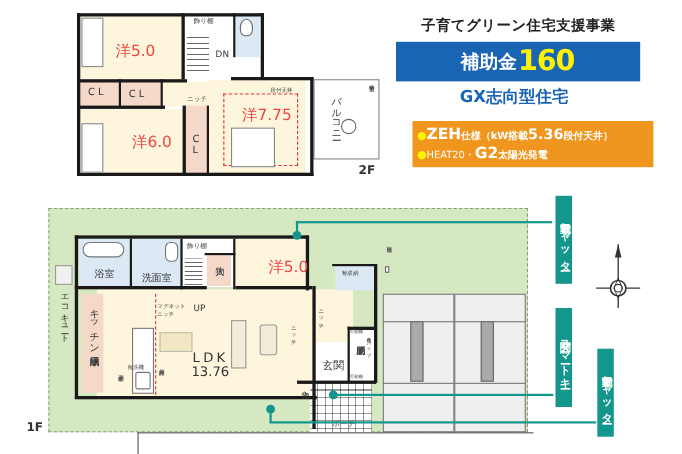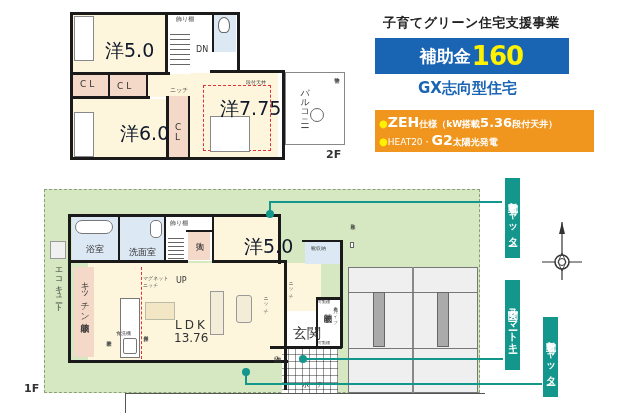--- a/index.html
+++ b/index.html
@@ -3,34 +3,34 @@
 <meta charset="utf-8">
 <style>
   * { box-sizing: border-box; margin: 0; padding: 0; }
   body { width: 620px; height: 413px; background: #ffffff; position: relative; overflow: hidden;
          font-family: "DejaVu Sans", "Liberation Sans", sans-serif; color: #222; }
   .abs { position: absolute; }
   .wall { position: absolute; background: #1a1a1a; }
   .room { position: absolute; }
   .lbl { position: absolute; white-space: nowrap; color: #333; }
   .small { font-size: 6px; color: #444; }
-  .room-lbl { font-size: 19px; color: #0f172a; }
+  .room-lbl { font-size: 14px; color: #ef4444; }
   .vtext { writing-mode: vertical-rl; text-orientation: upright; letter-spacing: 0; }
   .callout { position: absolute; background: #13968c; color: #fff; font-weight: bold; font-size: 10px;
              writing-mode: vertical-rl; text-orientation: upright; display: flex; align-items: center;
              justify-content: center; padding: 3px 0; width: 15px; line-height: 1; }
   .tealline { position: absolute; background: #13968c; }
   .dot { position: absolute; width: 8px; height: 8px; border-radius: 50%; background: #13968c; }
 </style>
 </head>
 <body>
 
 <div class="lbl" style="left:383px;top:14px;font-size:13px;font-weight:bold;color:#222;letter-spacing:0.5px;">子育てグリーン住宅支援事業</div>
 
-<div class="abs" style="left:375px;top:38px;width:194px;height:36px;background:#1a64b4;display:flex;align-items:center;justify-content:center;">
+<div class="abs" style="left:360px;top:38px;width:222px;height:36px;background:#1a64b4;display:flex;align-items:center;justify-content:center;">
   <span style="color:#fff;font-weight:bold;font-size:17px;">補助金</span>
   <span style="color:#fff200;font-weight:bold;font-size:26px;margin:0 1px;letter-spacing:-1px;">160</span>
 </div>
 
 <div class="lbl" style="left:418px;top:79px;font-size:15px;font-weight:bold;color:#1a64b4;">GX志向型住宅</div>
 
 <div class="abs" style="left:375px;top:110px;width:219px;height:42px;background:#f0961e;padding:4px 4px;color:#fff;font-weight:bold;">
   <div style="font-size:9px;line-height:17px;white-space:nowrap;">
     <span style="color:#fff200;font-size:10px;">●</span><span style="font-size:14px;">ZEH</span><span>仕様（kW搭載</span><span style="font-size:13px;">5.36</span><span>段付天井）</span>
   </div>
@@ -154,21 +154,21 @@
   <div class="abs" style="left:210px;top:111px;width:14px;height:44px;background:#f3ecd6;border:1px solid #999;"></div>
   <div class="abs" style="left:236px;top:115px;width:16px;height:28px;background:#f3ecd6;border:1px solid #999;border-radius:3px;"></div>
 
   <div class="lbl" style="left:86px;top:63px;font-size:9px;">浴室</div>
   <div class="lbl" style="left:129px;top:66px;font-size:9px;">洗面室</div>
   <div class="lbl vtext" style="left:193px;top:56px;font-size:8px;">物入</div>
   <div class="lbl room-lbl" style="left:244px;top:54px;">洋5.0</div>
   <div class="lbl" style="left:175px;top:138px;font-size:12px;letter-spacing:3px;">LDK</div>
   <div class="lbl" style="left:174px;top:151px;font-size:12px;">13.76</div>
   <div class="lbl vtext" style="left:78px;top:95px;font-size:9px;">キッチン収納庫</div>
-  <div class="lbl" style="left:293px;top:145px;font-size:14px;">玄関</div>
+  <div class="lbl" style="left:293px;top:145px;font-size:10px;">玄関</div>
   <div class="lbl vtext" style="left:272px;top:170px;font-size:7px;">物入</div>
   <div class="lbl vtext" style="left:321px;top:128px;font-size:8px;">土間収納</div>
   <div class="lbl" style="left:302px;top:200px;font-size:7px;">ポーチ</div>
 
   <div class="lbl small" style="left:170px;top:39px;">飾り棚</div>
   <div class="lbl" style="left:176px;top:96px;font-size:8px;">UP</div>
   <div class="lbl small" style="left:143px;top:95px;font-size:5px;">マグネット</div>
   <div class="lbl small" style="left:143px;top:102px;font-size:5px;">ニッチ</div>
   <div class="lbl small vtext" style="left:143px;top:152px;font-size:5px;">段付天井</div>
   <div class="lbl small" style="left:116px;top:150px;font-size:5px;">食洗機</div>

